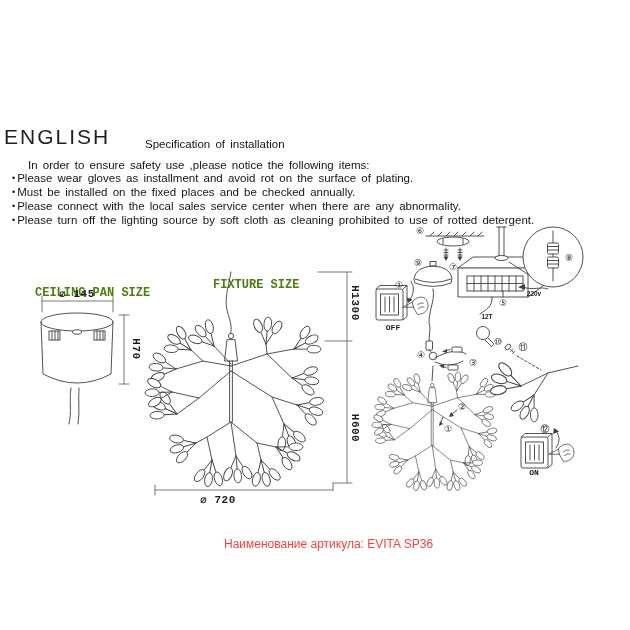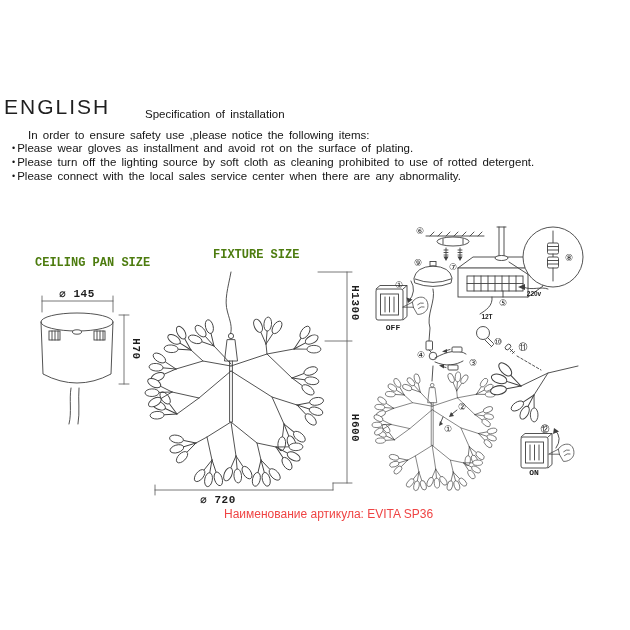--- a/index.html
+++ b/index.html
@@ -1,20 +1,20 @@
 <!DOCTYPE html>
 <html><head>
 <meta charset="utf-8">
 <style>
   html,body{margin:0;padding:0;}
   body{
     width:630px;height:630px;position:relative;background:#ffffff;
     font-family:"Liberation Sans",sans-serif;color:#151515;overflow:hidden;
   }
-  .abs{position:absolute;}
+  .abs{position:absolute;margin-top:30px;}
   .english{
     left:4px;top:95px;font-size:21px;letter-spacing:2px;color:#1f1f1f;
     font-family:"Liberation Sans",sans-serif;
   }
   .spec-title{left:145px;top:108px;font-size:11.5px;word-spacing:2px;}
   .spec-intro{left:28px;top:129px;font-size:11.5px;word-spacing:2px;}
   .spec-items{left:12px;top:141px;font-size:11.5px;word-spacing:2px;}
   .spec-items .item{line-height:14.1px;white-space:nowrap;}
   .spec-items .item::before{content:"\2022";font-size:9px;margin-right:2px;vertical-align:1px;}
   .sec-title{
@@ -38,22 +38,23 @@
 </style>
 </head>
 <body>
 
 <div class="abs english">ENGLISH</div>
 <div class="abs spec-title">Specification of installation</div>
 <div class="abs spec-intro">In order to ensure safety use ,please notice the following items:</div>
 
 <div class="abs spec-items">
   <div class="item">Please wear gloves as installment and avoid rot on the surface of plating.</div>
+  <div class="item">Must be installed on the fixed places and be checked annually.</div>
+  <div class="item">Please connect with the local sales service center when there are any abnormality.</div>
   <div class="item">Please turn off the lighting source by soft cloth as cleaning prohibited to use of rotted detergent.</div>
-  <div class="item">Please connect with the local sales service center when there are any abnormality.</div>
 </div>
 
 <div class="abs sec-title ceiling-title">CEILING PAN SIZE</div>
 <div class="abs sec-title fixture-title">FIXTURE SIZE</div>
 
 <svg id="drawings" width="630" height="630" viewBox="0 0 630 630">
   <defs>
     <g id="leaf3">
       <line x1="0" y1="0" x2="11" y2="-6"></line>
       <line x1="0" y1="0" x2="13" y2="0"></line>

